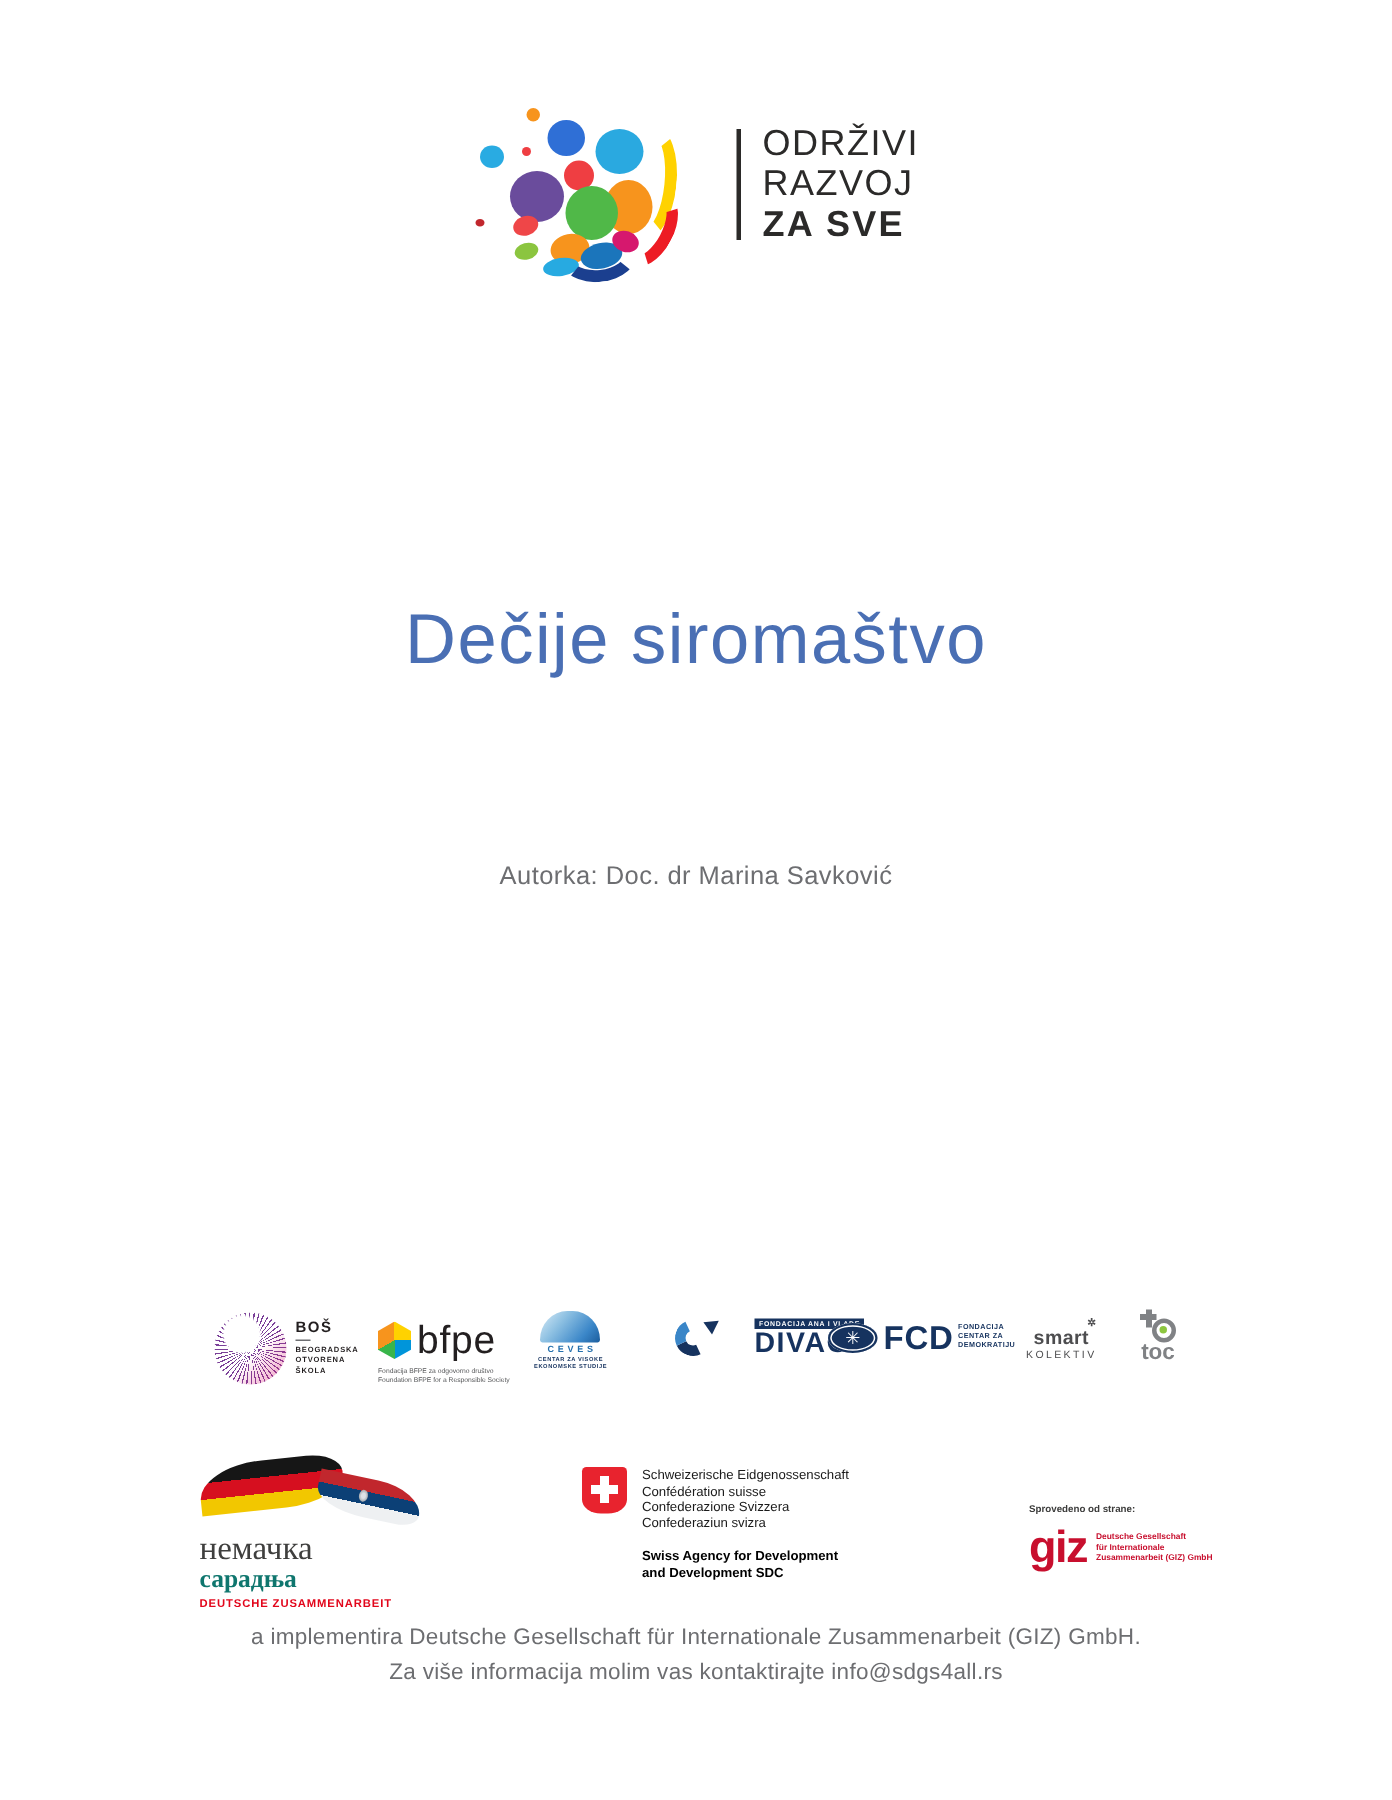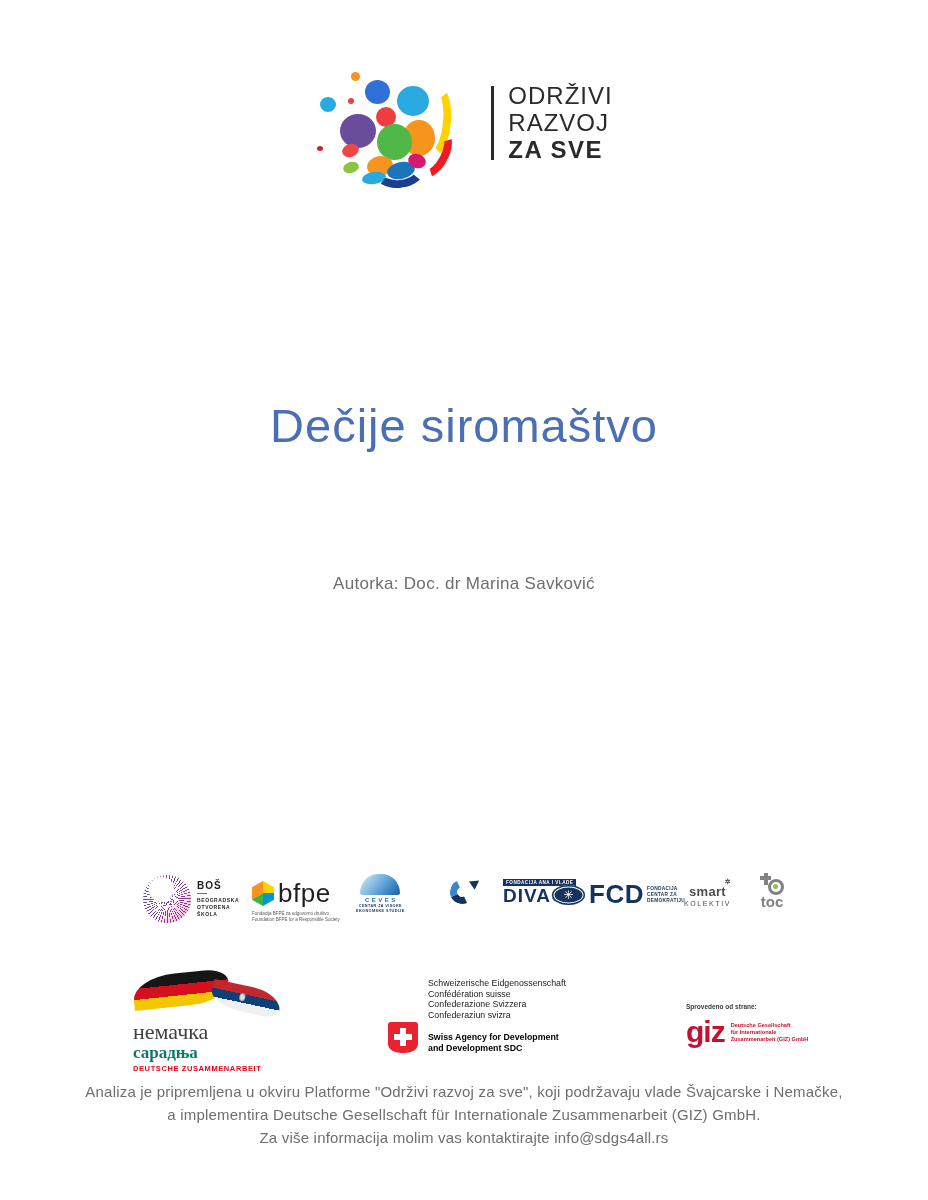--- a/index.html
+++ b/index.html
@@ -65,21 +65,21 @@
   .divac-col { display:flex; flex-direction:column; }
   .divac-strip { background:#16335f; color:#fff; font-size:4.6px; font-weight:700; letter-spacing:.5px;
       padding:1px 3px; width:max-content; }
   .divac-name { color:#16335f; font-size:19px; font-weight:800; letter-spacing:1px; line-height:20px; }
 
   
   .fcd-oval { position:relative; width:33px; height:20px; border-radius:50%;
       background:#16335f; box-shadow:inset 0 0 0 1.5px #16335f, inset 0 0 0 2.5px #ffffff; margin-right:4px;
       display:flex; align-items:center; justify-content:center; }
   .fcd-star { color:#ffffff; font-size:12px; line-height:12px; }
-  .fcd-abbr { color:#16335f; font-size:26px; font-weight:800; letter-spacing:.5px; margin-right:3px; }
+  .fcd-abbr { color:#16335f; font-size:22px; font-weight:800; letter-spacing:.5px; margin-right:3px; }
   .fcd-sub { font-size:4.8px; font-weight:700; color:#16335f; line-height:6px; letter-spacing:.3px; }
 
   
   .smart { flex-direction:column; align-items:center; }
   .smart-word { position:relative; font-size:13px; font-weight:800; color:#4d4d4f; letter-spacing:.3px; }
   .smart-spark { position:absolute; top:-6px; right:-5px; font-size:7px; color:#4d4d4f; }
   .smart-sub { font-size:7px; color:#4d4d4f; letter-spacing:1.6px; margin-top:1px; }
 
   
   .toc { flex-direction:column; align-items:center; }
@@ -100,21 +100,21 @@
       border-radius:65% 35% 60% 40% / 100% 55% 90% 0%; transform:rotate(-6deg); }
   .ribbon-rs { position:absolute; left:78px; top:13px; width:70px; height:26px;
       background:linear-gradient(180deg,#c1272d 0 34%, #0c4076 34% 67%, #eef0f2 67%);
       border-radius:35% 65% 30% 70% / 0% 100% 45% 80%; transform:rotate(12deg); }
   .ribbon-rs .emblem { position:absolute; left:28px; top:8px; width:6px; height:8px; border-radius:50%;
       background:radial-gradient(#f3f3f3 30%, #b5b5b5 70%); opacity:.9; }
   .de-line1 { font-family:"Liberation Serif", serif; font-size:22px; color:#3f3f3e; line-height:22px; margin-top:2px; }
   .de-line2 { font-family:"Liberation Serif", serif; font-size:17px; font-weight:700; color:#0f766e; line-height:19px; }
   .de-line3 { font-size:7.5px; font-weight:700; color:var(--german-red,#e2061b); letter-spacing:.6px; margin-top:2px; }
 
-  .swiss { display:flex;align-items:flex-end; }
+  .swiss { display:flex; }
   .swiss-shield { position:relative; width:30px; height:31px; background:var(--swiss-red,#e8232e);
       border-radius:3px 3px 42% 42% / 3px 3px 30% 30%; margin-right:10px; flex:0 0 auto; }
   .swiss-shield .cv { position:absolute; left:12px; top:6px; width:6px; height:18px; background:#fff; }
   .swiss-shield .ch { position:absolute; left:6px; top:12px; width:18px; height:6px; background:#fff; }
   .swiss-lines { font-size:8.8px; color:#1a1a1a; line-height:10.5px; }
   .swiss-agency { font-size:8.8px; font-weight:700; color:#000; line-height:10.5px; margin-top:12px; }
 
   .giz-caption { font-size:6.5px; font-weight:700; color:#3c3c3b; margin-bottom:9px; }
   .giz-row { display:flex; align-items:center; }
   .giz-word { color:var(--giz-red,#c80f2e); font-size:30px; font-weight:700; line-height:26px; letter-spacing:-1px; margin-right:6px; }
@@ -279,18 +279,17 @@
           <div>Deutsche Gesellschaft</div>
           <div>für Internationale</div>
           <div>Zusammenarbeit (GIZ) GmbH</div>
         </div>
       </div>
     </div>
 
   </section>
 
   <footer class="footer">
-    <div>Analiza je pripremljena u okviru Platforme "Održivi razvoj za sve", koji podržavaju vlade Švajcarske i Nemačke,</div>
     <div>a implementira Deutsche Gesellschaft für Internationale Zusammenarbeit (GIZ) GmbH.</div>
     <div>Za više informacija molim vas kontaktirajte info@sdgs4all.rs</div>
   </footer>
 
 </div>
 
 </body></html>

